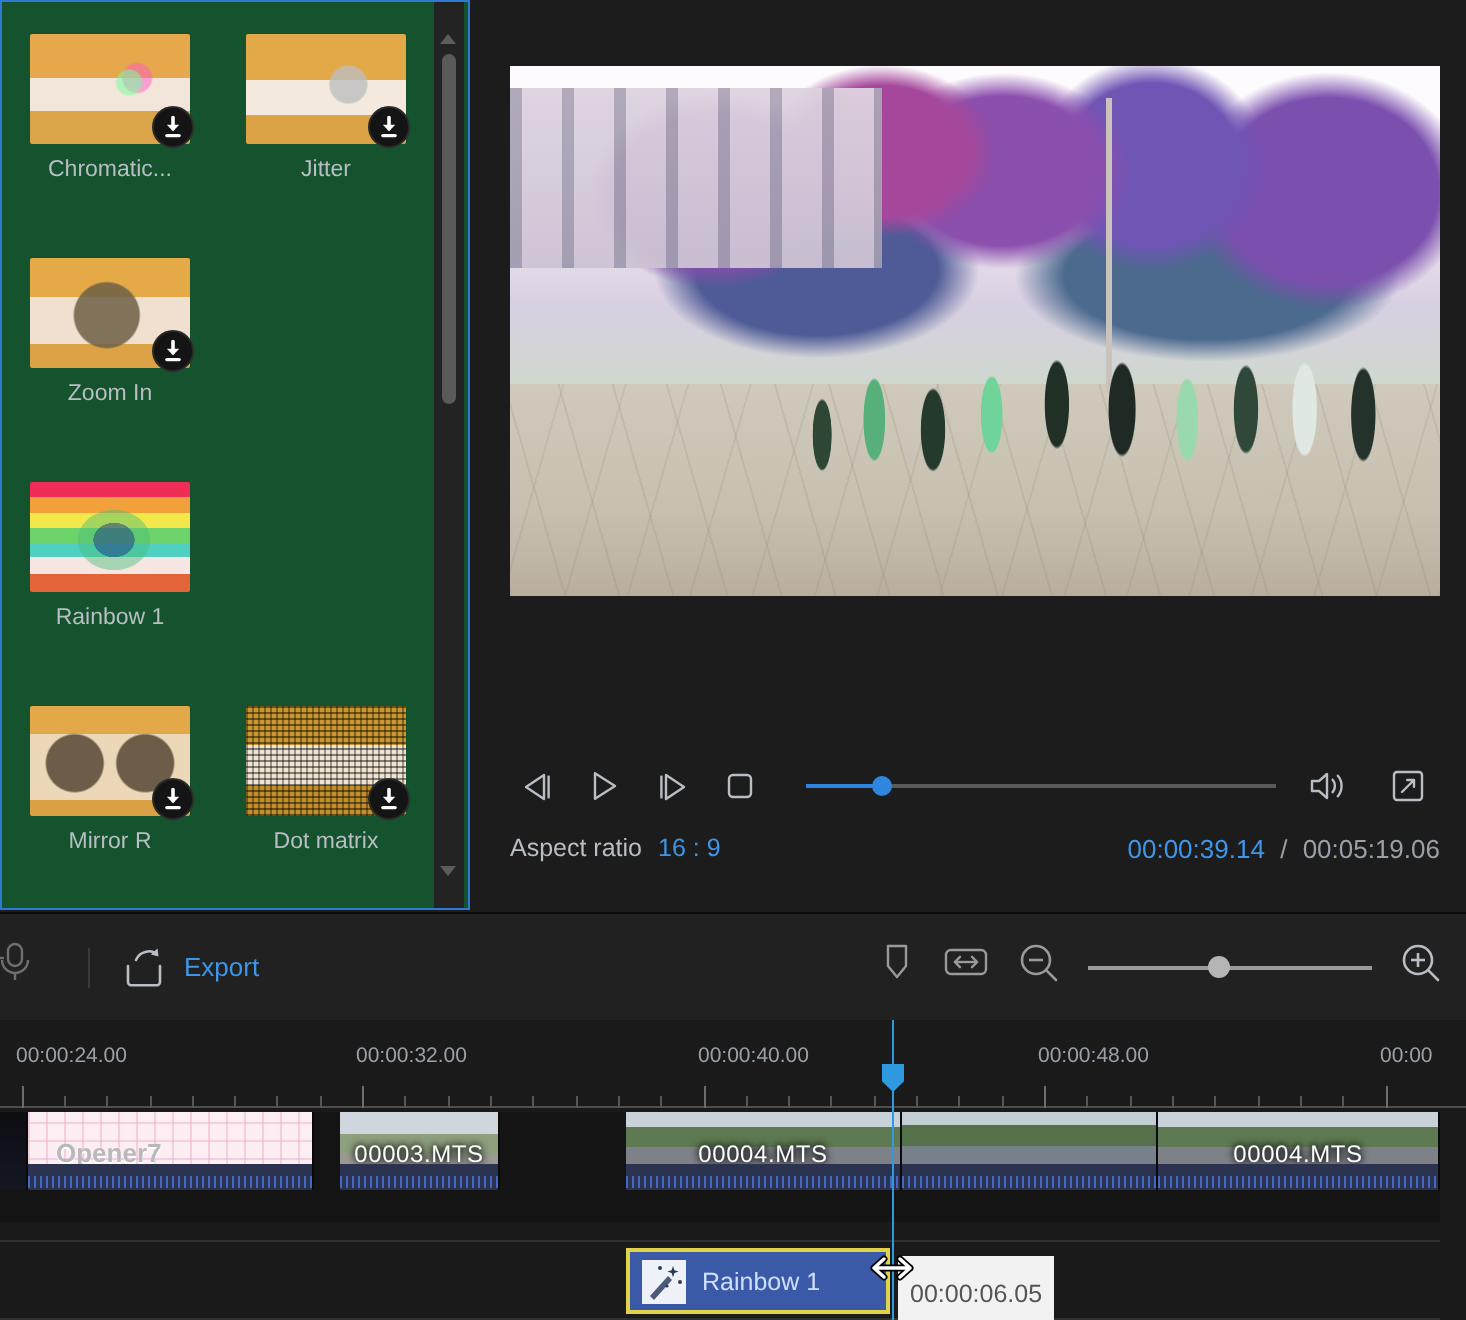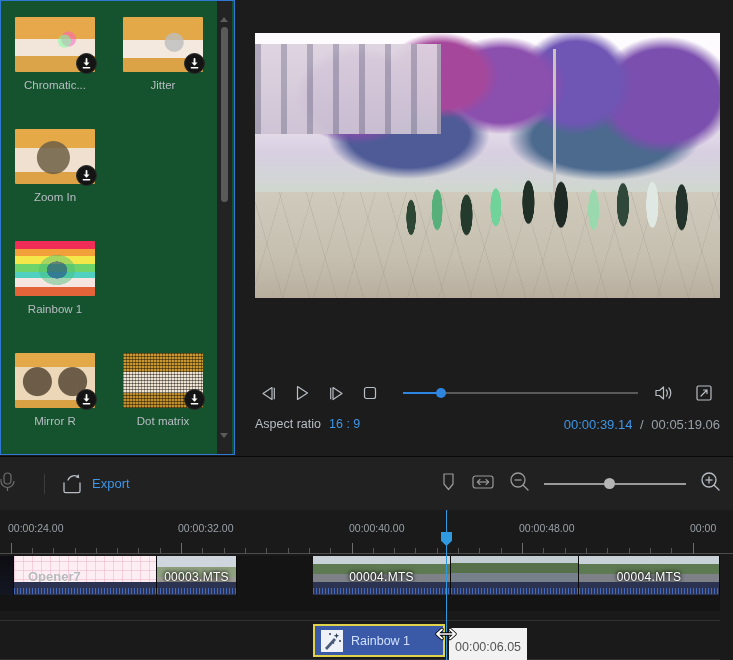--- a/index.html
+++ b/index.html
@@ -486,21 +486,21 @@
     <div id="track-video">
         <div class="clip" style="left: 0px; width: 14px;">
           <div class="clip-film film-dark"></div>
         </div>
         <div class="clip" style="left: 14px; width: 143px;">
           <div class="clip-film film-opener">
             <div class="opener-text">Opener7</div>
           </div>
           <div class="clip-audio"></div>
         </div>
-        <div class="clip" style="left: 157px; width: 80px;">
+        <div class="clip" style="left: 170px; width: 80px;">
           <div class="clip-film film-street"></div>
           <div class="clip-title">00003.MTS</div>
           <div class="clip-audio"></div>
         </div>
         <div class="clip" style="left: 313px; width: 138px;">
           <div class="clip-film film-crowd"></div>
           <div class="clip-title">00004.MTS</div>
           <div class="clip-audio"></div>
         </div>
         <div class="clip" style="left: 451px; width: 128px;">

